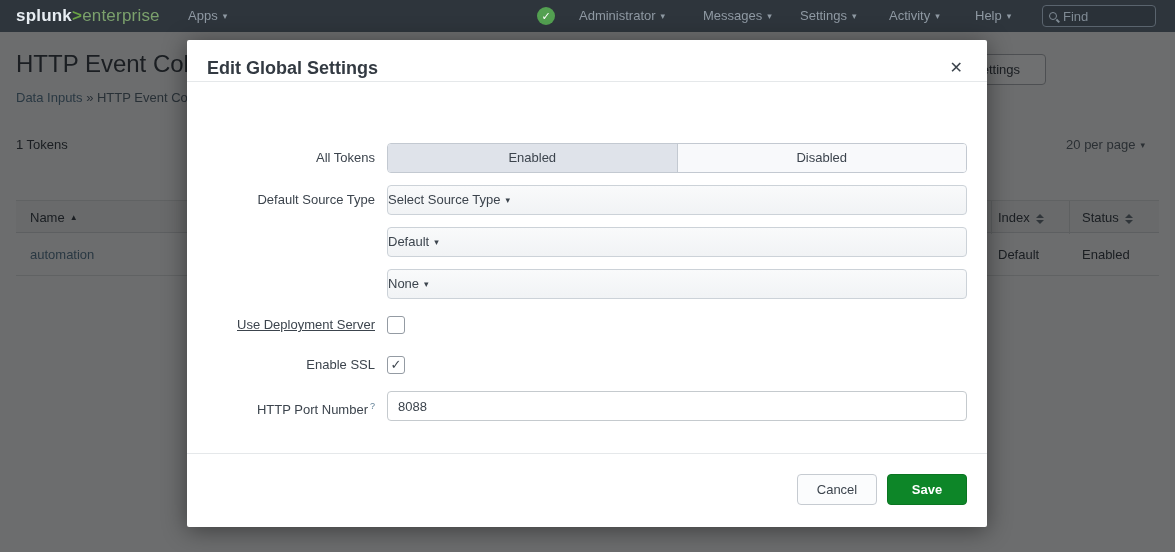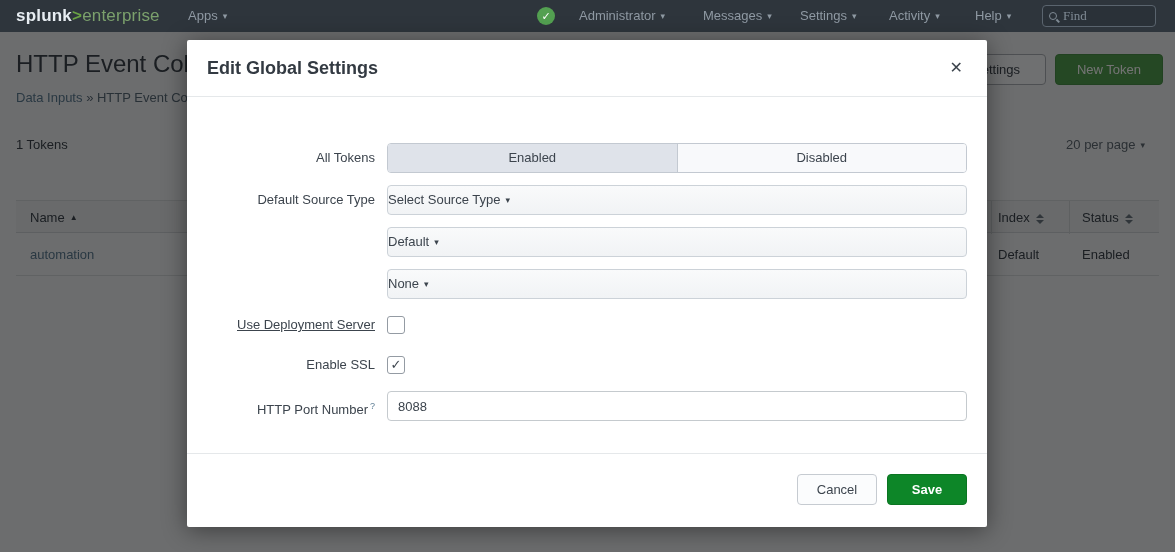--- a/index.html
+++ b/index.html
@@ -30,21 +30,21 @@
   }
   .findbox {
     position:absolute; left:1042px; top:5px; width:114px; height:22px;
     border:1px solid #5a646e; border-radius:4px; background:#2a3138;
     display:flex; align-items:center; padding:0 6px;
   }
   .search-glyph { width:8px; height:8px; border:1.5px solid #7f8a94; border-radius:50%; position:relative; flex:0 0 auto; }
   .search-glyph:after { content:""; position:absolute; width:4px; height:1.5px; background:#7f8a94; transform:rotate(45deg); left:6px; top:7px; }
   .findbox input {
     background:transparent; border:none; outline:none; color:#c6cdd3;
-    font-family:Liberation Serif, serif; font-size:13px; width:80px; margin-left:6px;
+    font-family:Liberation Sans, sans-serif; font-size:13px; width:80px; margin-left:6px;
   }
   .findbox input::placeholder { color:#7f8a94; }
 
   
   .page { position:absolute; top:32px; left:0; width:1175px; height:520px; z-index:1; }
   .page-title { position:absolute; left:16px; top:18px; font-size:24px; color:#3c444d; }
   .breadcrumb { position:absolute; left:16px; top:58px; font-size:13px; color:#5a6b79; white-space:nowrap; }
   .breadcrumb a { color:#5c7c93; text-decoration:none; cursor:pointer; }
   .btn-outline {
     position:absolute; left:906px; top:22px; width:140px; height:31px;
@@ -76,21 +76,21 @@
   .tbl-row a { color:#5c7c93; text-decoration:none; cursor:pointer; }
 
   
   .overlay { position:absolute; left:0; top:32px; width:1175px; height:520px; background:rgba(0,0,0,0.55); z-index:5; }
 
   
   .modal {
     position:absolute; left:187px; top:40px; width:800px; height:487px;
     background:#ffffff; z-index:20; box-shadow:0 3px 25px rgba(0,0,0,.45); border-radius:2px;
   }
-  .modal-header { position:absolute; left:0; top:0; width:800px; height:57px; border-bottom:1px solid #e5e8ea; }
+  .modal-header { position:absolute; left:0; top:0; width:800px; height:42px; border-bottom:1px solid #e5e8ea; }
   .modal-title { position:absolute; left:20px; top:0; height:57px; line-height:57px; font-size:18px; font-weight:600; color:#333a42; }
   .modal-close { position:absolute; right:24px; top:18px; font-size:16px; color:#3c444d; cursor:pointer; line-height:20px; }
 
   .f-label { position:absolute; left:0; width:188px; text-align:right; font-size:13px; color:#3c444d; }
   .ctl { position:absolute; left:200px; width:580px; height:30px; }
 
   .toggle-group { display:flex; border:1px solid #c3c9d1; border-radius:4px; overflow:hidden; height:30px; }
   .toggle-opt { flex:1; text-align:center; line-height:28px; font-size:13px; color:#3c444d; cursor:pointer; background:#f8f9fb; }
   .toggle-opt.selected { background:#dfe3ea; }
   .toggle-opt + .toggle-opt { border-left:1px solid #c3c9d1; }
@@ -161,21 +161,20 @@
 </div>
 
 <div class="page">
   <div class="page-title">HTTP Event Collector</div>
   <div class="breadcrumb">
     <a>Data Inputs</a>
     <span>»</span>
     <span>HTTP Event Collector</span>
   </div>
   <div class="btn-outline">Global Settings</div>
-  <div class="btn-newtoken">New Token</div>
   <div class="token-count">1 Tokens</div>
   <div class="per-page">
     <span>20 per page</span><span class="caret">▾</span>
   </div>
 
   <div class="tbl">
     <div class="tbl-head">
       <div class="hcell" style="left:14px;">
         <span>Name</span><span class="sort-asc">▲</span>
       </div>

